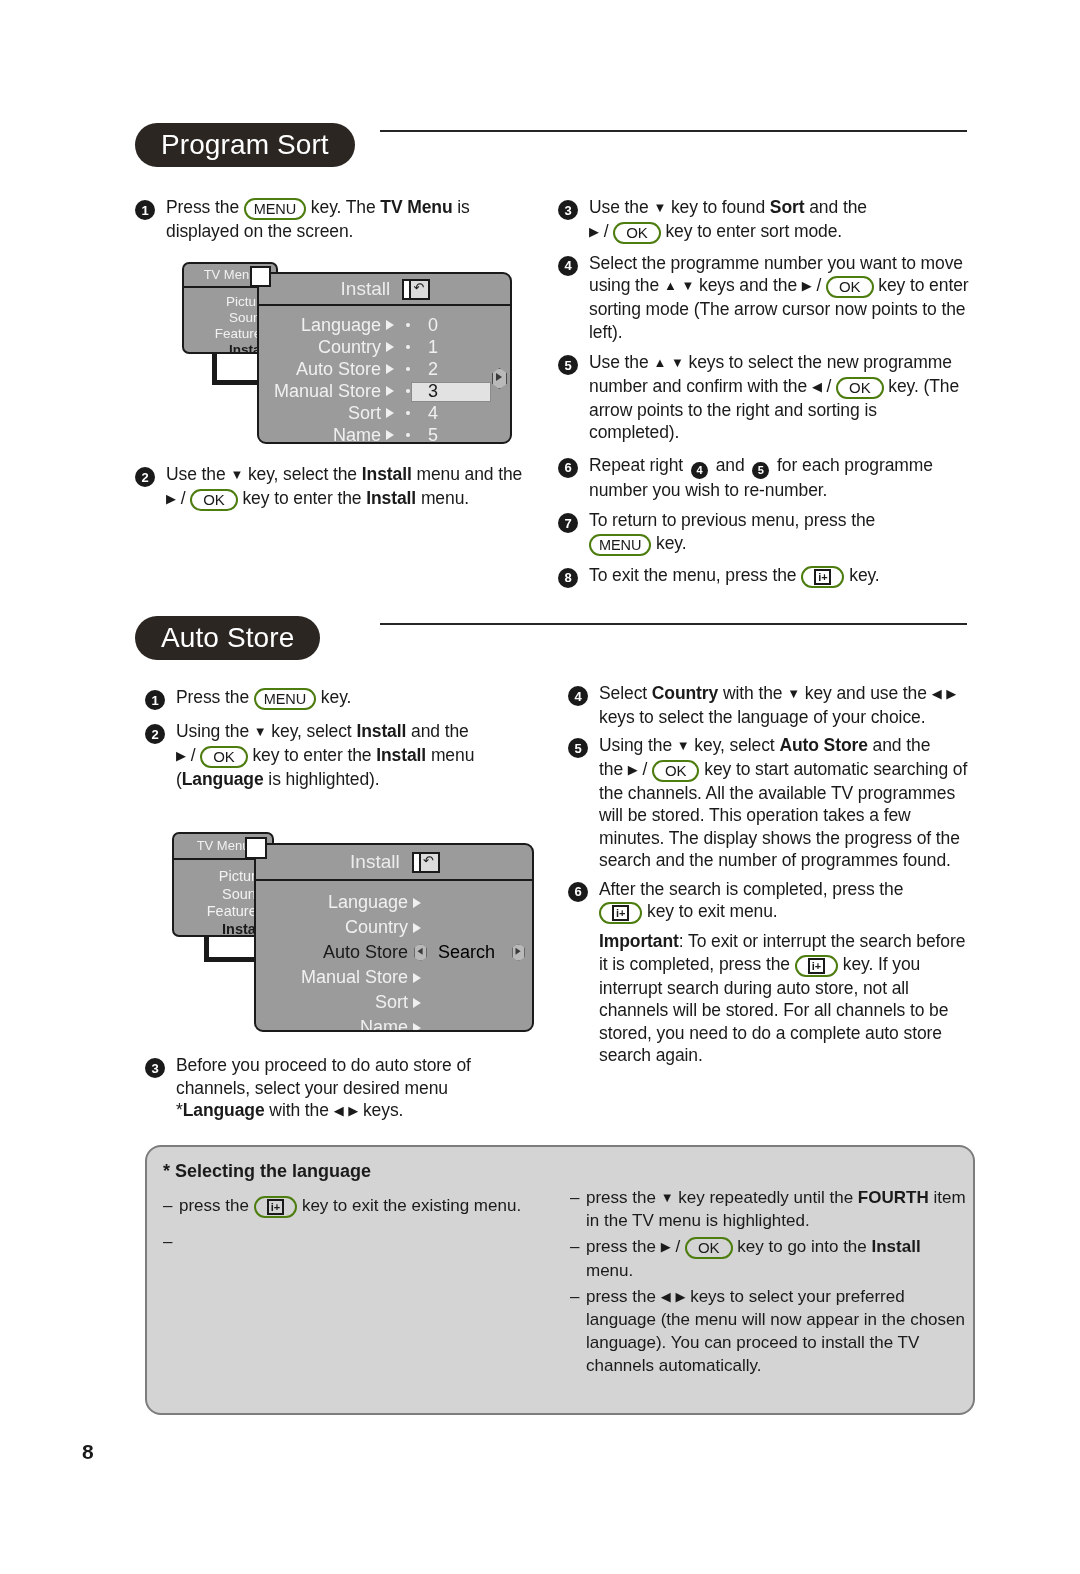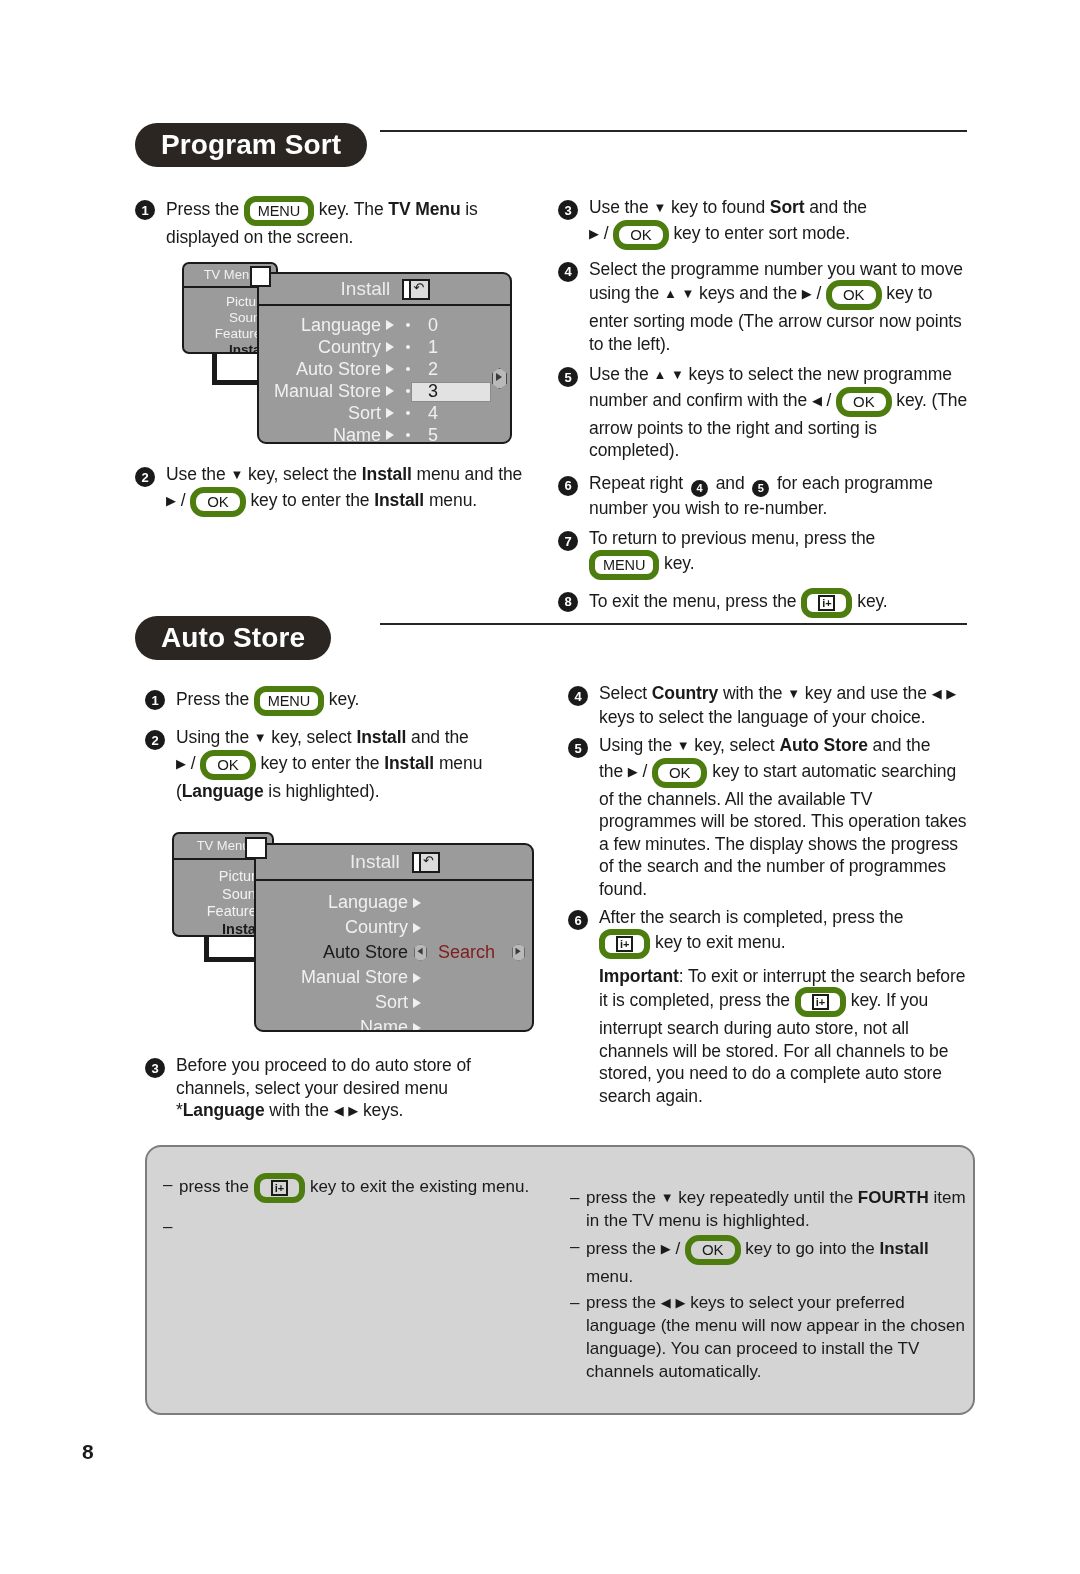--- a/index.html
+++ b/index.html
@@ -16,21 +16,21 @@
   
   .section-head{position:absolute;left:135px;width:832px;height:52px;}
   .rule{position:absolute;left:245px;right:0;top:7px;height:2px;background:#262626;}
   .pill{
     position:absolute;left:0;top:0;height:44px;
     background:#2b2622;border-radius:22px;
     display:flex;align-items:center;padding:0 26px;
     box-sizing:border-box;
   }
   .pill span{
-    color:#ffffff;font-weight:bold;font-size:28px;letter-spacing:.1px;
+    color:#ffffff;font-weight:normal;font-size:28px;letter-spacing:.1px;
     font-family:"Liberation Sans", sans-serif;
   }
 
   
   .col{position:absolute;}
   .step{display:flex;align-items:flex-start;margin-bottom:6px;}
   .bullet{
     flex:0 0 auto;width:20px;height:20px;border-radius:50%;
     background:#1a1a1a;color:#fff;font-size:13px;font-weight:bold;
     display:flex;align-items:center;justify-content:center;
@@ -38,21 +38,21 @@
   }
   .bullet.inline{
     display:inline-flex;width:17px;height:17px;font-size:11px;
     margin:0 3px;vertical-align:-3px;
   }
   .txt{font-size:17.5px;line-height:22.5px;letter-spacing:-0.1px;}
   .txt b{font-weight:bold;}
 
   
   .key{
-    display:inline-block;border:6px solid #4d7c0f;border-radius:12px;
+    display:inline-block;border:2px solid #4d7c0f;border-radius:12px;
     padding:0 8px;font-size:14.5px;line-height:18px;height:18px;
     vertical-align:-1px;white-space:nowrap;font-weight:500;
   }
   .key.ok{border-radius:14px;padding:0 11px;font-size:15px;}
   .key.ipl{padding:1px 11px 1px 11px;height:auto;line-height:14px;}
   .ibox{
     display:inline-block;border:2px solid #1a1a1a;
     font-size:11px;line-height:12px;padding:0 2px;font-weight:bold;
     vertical-align:1px;
   }
@@ -408,21 +408,21 @@
           <span class="lbl" style="width:152px;">Language</span>
           <span class="tri"></span>
         </div>
         <div class="tm-row" style="height:25px;line-height:25px;">
           <span class="lbl" style="width:152px;">Country</span>
           <span class="tri"></span>
         </div>
         <div class="tm-row" style="height:25px;line-height:25px;position:relative;">
           <span class="lbl" style="width:152px;color:#1a1a1a;">Auto Store</span>
           <span class="diamond left" style="margin-right:10px;transform:scale(.85);"></span>
-          <span style="color:#7f1d1d;">Search</span>
+          <span style="color:#000000;">Search</span>
           <span class="diamond" style="position:absolute;right:6px;transform:scale(.85);"></span>
         </div>
         <div class="tm-row" style="height:25px;line-height:25px;">
           <span class="lbl" style="width:152px;">Manual Store</span>
           <span class="tri"></span>
         </div>
         <div class="tm-row" style="height:25px;line-height:25px;">
           <span class="lbl" style="width:152px;">Sort</span>
           <span class="tri"></span>
         </div>
@@ -498,20 +498,21 @@
           <span class="ibox">i+</span>
         </span>
         <span>key. If you interrupt search during auto store, not all channels will be stored. For all channels to be stored, you need to do a complete auto store search again.</span>
       </div>
     </div>
   </div>
 
   <div class="notebox">
 
     <div class="nb-col" style="left:16px;top:14px;width:390px;">
+      <div class="nb-title">* Selecting the language</div>
 
       <div class="dash-item" style="margin-top:12px;">
         <span class="d">–</span>
         <span>
           <span>press the</span>
           <span class="key ipl">
             <span class="ibox">i+</span>
           </span>
           <span>key to exit the existing menu.</span>
         </span>

